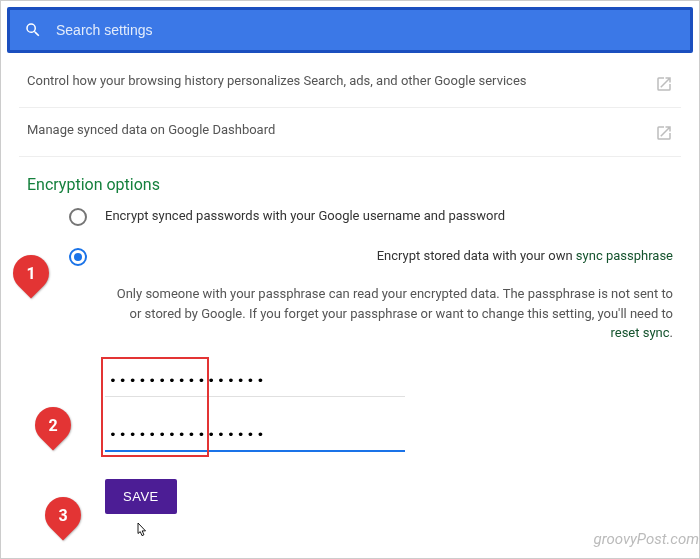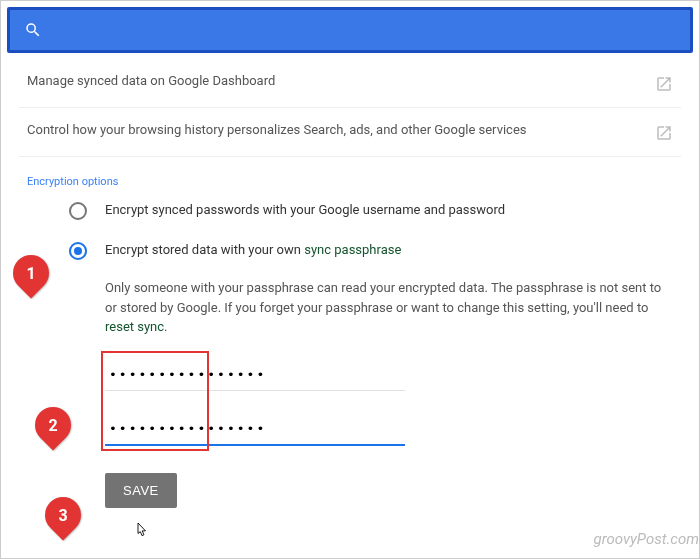--- a/index.html
+++ b/index.html
@@ -41,52 +41,52 @@
   .row {
     padding: 14px 8px;
     border-bottom: 1px solid #eee;
     display: flex;
     align-items: flex-start;
     justify-content: space-between;
     color: #555;
   }
   .row .row-text { flex: 1; }
   .ext-icon { fill:#bdbdbd; width:18px; height:18px; flex-shrink:0; margin-left:12px; margin-top:2px;}
-  .section-title { color: #3b82f6; font-size:11px; padding: 18px 8px 2px 8px;}
+  .section-title { color: #15803d; font-size:16px; padding: 18px 8px 2px 8px;}
   .section-sub { color:#757575; font-size:13px; padding:0 8px 10px 8px;}
   .radio-row { display:flex; align-items:flex-start; padding: 10px 8px 10px 50px; position:relative;}
   .radio-outer {
     position:absolute; left:50px; top:12px;
     width:18px; height:18px; border:2px solid #757575; border-radius:50%;
     display:flex; align-items:center; justify-content:center;
     cursor:pointer;
   }
   .radio-outer.checked { border-color:#1a73e8;}
   .radio-inner { width:8px; height:8px; background:#1a73e8; border-radius:50%; display:none;}
   .radio-outer.checked .radio-inner { display:block;}
-  .radio-text-wrap { margin-left:36px; }
+  .radio-text-wrap { margin-left:36px;text-align:right; }
   .radio-label { color:#333; font-size:13px; line-height:1.5;}
   .link { color:#14532d; text-decoration:none; cursor:pointer;}
   .radio-desc { color:#555; font-size:13px; line-height:1.5; margin-top:19px;}
   .fields-area { margin:18px 0 0 86px; position:relative; width:300px;}
   .pw-field {
     border:none; border-bottom:1px solid #e0e0e0;
     padding:8px 4px; font-size:13px; letter-spacing:2px;
     width:100%; outline:none; background:transparent;
     font-family: monospace;
   }
   .pw-field.focused { border-bottom:2px solid #1a73e8;}
   .hl-box {
     position:absolute;
     border:2px solid #e33434;
     pointer-events:none;
   }
   .save-row { margin:24px 0 0 86px; display:flex; align-items:center; height:42px;}
   .save-btn {
-    background:#737373; color:#fff; border:none;
+    background:#4c1d95; color:#fff; border:none;
     font-size:13px; font-weight:500;
     padding:10px 18px; border-radius:2px;
     cursor:pointer; letter-spacing:0.5px;
   }
   .callout {
     position:absolute;
     display:flex; align-items:center;
     pointer-events:none;
   }
   .teardrop {
@@ -110,33 +110,34 @@
     pointer-events:none;
   }
 </style>
 </head>
 <body>
 
 <div class="topbar">
   <svg class="search-icon" viewBox="0 0 24 24">
       <path d="M15.5 14h-.79l-.28-.27A6.471 6.471 0 0016 9.5 6.5 6.5 0 109.5 16a6.471 6.471 0 004.23-1.57l.27.28v.79l5 4.99L20.49 19l-4.99-5zM9.5 14A4.5 4.5 0 1114 9.5 4.505 4.505 0 019.5 14z"></path>
     </svg>
+  <input type="text" placeholder="Search settings" style="">
 </div>
 
 <div class="content">
 
   <div class="row">
-    <div class="row-text">Manage synced data on Google Dashboard</div>
+    <div class="row-text">Control how your browsing history personalizes Search, ads, and other Google services</div>
     <svg class="ext-icon" viewBox="0 0 24 24">
         <path d="M14 3v2h3.59L7 15.59 8.41 17 19 6.41V10h2V3h-7zM19 19H5V5h7V3H5a2 2 0 00-2 2v14a2 2 0 002 2h14a2 2 0 002-2v-7h-2v7z"></path>
       </svg>
   </div>
 
   <div class="row">
-    <div class="row-text">Control how your browsing history personalizes Search, ads, and other Google services</div>
+    <div class="row-text">Manage synced data on Google Dashboard</div>
     <svg class="ext-icon" viewBox="0 0 24 24">
         <path d="M14 3v2h3.59L7 15.59 8.41 17 19 6.41V10h2V3h-7zM19 19H5V5h7V3H5a2 2 0 00-2 2v14a2 2 0 002 2h14a2 2 0 002-2v-7h-2v7z"></path>
       </svg>
   </div>
 
   <div class="section-title">Encryption options</div>
 
   <div class="radio-row">
     <div class="radio-outer"></div>
     <div class="radio-text-wrap">

